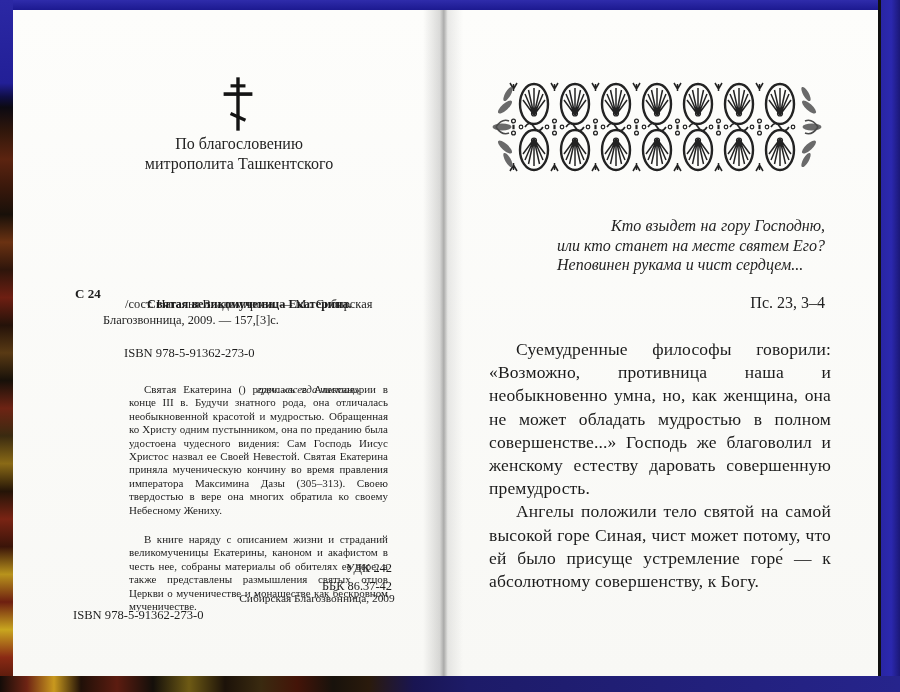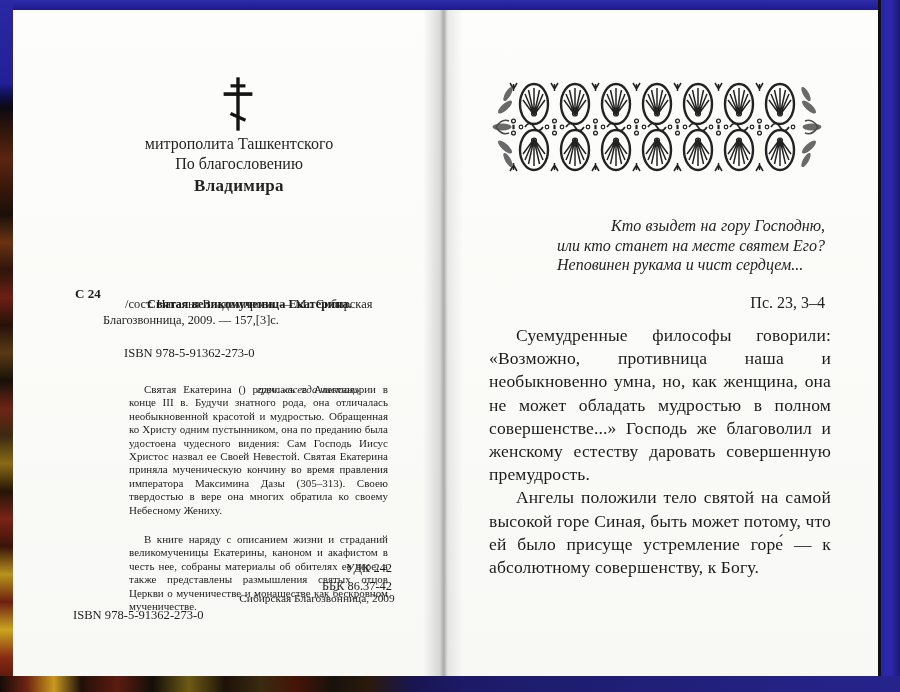--- a/index.html
+++ b/index.html
@@ -51,21 +51,21 @@
   .classif div{position:static;}
   .isbn-foot{left:60px;top:598px;font-size:12.6px;}
   .copyright{left:213px;top:581px;width:182px;text-align:center;
     font-size:11.4px;line-height:14.5px;}
   .copyright div{position:static;}
   
   .ornament{left:478px;top:70px;width:332px;height:94px;}
   .epigraph{left:544px;top:206px;width:268px;font-style:italic;font-size:16px;
     line-height:19.6px;text-align:justify;text-indent:54px;color:#222;}
   .epigraph-src{left:544px;top:284px;width:268px;text-align:right;font-size:16px;color:#222;}
-  .body-text{left:476px;top:314px;width:342px;font-size:17.5px;line-height:23.2px;
+  .body-text{left:476px;top:328px;width:342px;font-size:17.5px;line-height:23.2px;
     text-align:justify;color:#1b1b1b;}
   .body-text p{position:static;margin:0;text-indent:27px;letter-spacing:.15px;}
 </style>
 </head>
 <body>
 
 <div id="screen">
   <div class="edge edge-top"></div>
   <div class="edge edge-left"></div>
   <div class="edge edge-right"></div>
@@ -77,23 +77,22 @@
     <svg class="cross" viewBox="0 0 30 52">
       <g fill="#141414" stroke="#141414">
         <rect x="13.4" y="1" width="3.2" height="50" stroke="none"></rect>
         <rect x="8" y="7.5" width="14" height="3" stroke="none"></rect>
         <rect x="1.5" y="15" width="27" height="3.4" stroke="none"></rect>
         <path d="M8,34.8 L22,41.2" stroke-width="3.1" fill="none"></path>
       </g>
     </svg>
 
     <div class="blessing">
+      <span>По благословению</span>
       <span>митрополита Ташкентского</span>
-      <span>По благословению</span>
-      <span class="bname">Владимира</span>
     </div>
 
     <div class="catalog-code">С 24</div>
     <p class="catalog-entry"><b>Святая великомученица Екатерина.</b><span style="position:static">/сост. Наталья Владимирова. — М.: Сибирская Благозвонница, 2009. — 157,[3]с.</span></p>
 
     <div class="isbn-mid">ISBN 978-5-91362-273-0</div>
 
     <div class="annotation">
       <p><span style="position:static">Святая Екатерина (</span><i>греч. «всегда чистая»</i><span style="position:static">) родилась в Александрии в конце III в. Будучи знатного рода, она отличалась необыкновенной красотой и мудростью. Обращенная ко Христу одним пустынником, она по преданию была удостоена чудесного видения: Сам Господь Иисус Христос назвал ее Своей Невестой. Святая Екатерина приняла мученическую кончину во время правления императора Максимина Дазы (305–313). Своею твердостью в вере она многих обратила ко своему Небесному Жениху.</span></p>
       <p>В книге наряду с описанием жизни и страданий великомученицы Екатерины, каноном и акафистом в честь нее, собраны материалы об обителях ее вере, а также представлены размышления святых отцов Церкви о мученичестве и монашестве как бескровном мученичестве.</p>
@@ -163,16 +162,16 @@
         <use href="#endleaves" transform="translate(-148,0)"></use>
         <use href="#endleaves" transform="translate(148,0) scale(-1,1)"></use>
       </g>
     </svg>
 
     <div class="epigraph">Кто взыдет на гору Господню, или кто станет на месте святем Его? Неповинен рукама и чист сердцем...</div>
     <div class="epigraph-src">Пс. 23, 3–4</div>
 
     <div class="body-text">
       <p>Суемудренные философы говорили: «Возможно, противница наша и необыкновенно умна, но, как женщина, она не может обладать мудростью в полном совершенстве...» Господь же благоволил и женскому естеству даровать совершенную премудрость.</p>
-      <p>Ангелы положили тело святой на самой высокой горе Синая, быть может потому, что ей было присуще устремление горе́ — к абсолютному совершенству, к Богу.</p>
+      <p>Ангелы положили тело святой на самой высокой горе Синая, чист может потому, что ей было присуще устремление горе́ — к абсолютному совершенству, к Богу.</p>
     </div>
   </div>
 </div>
 
 </body></html>

